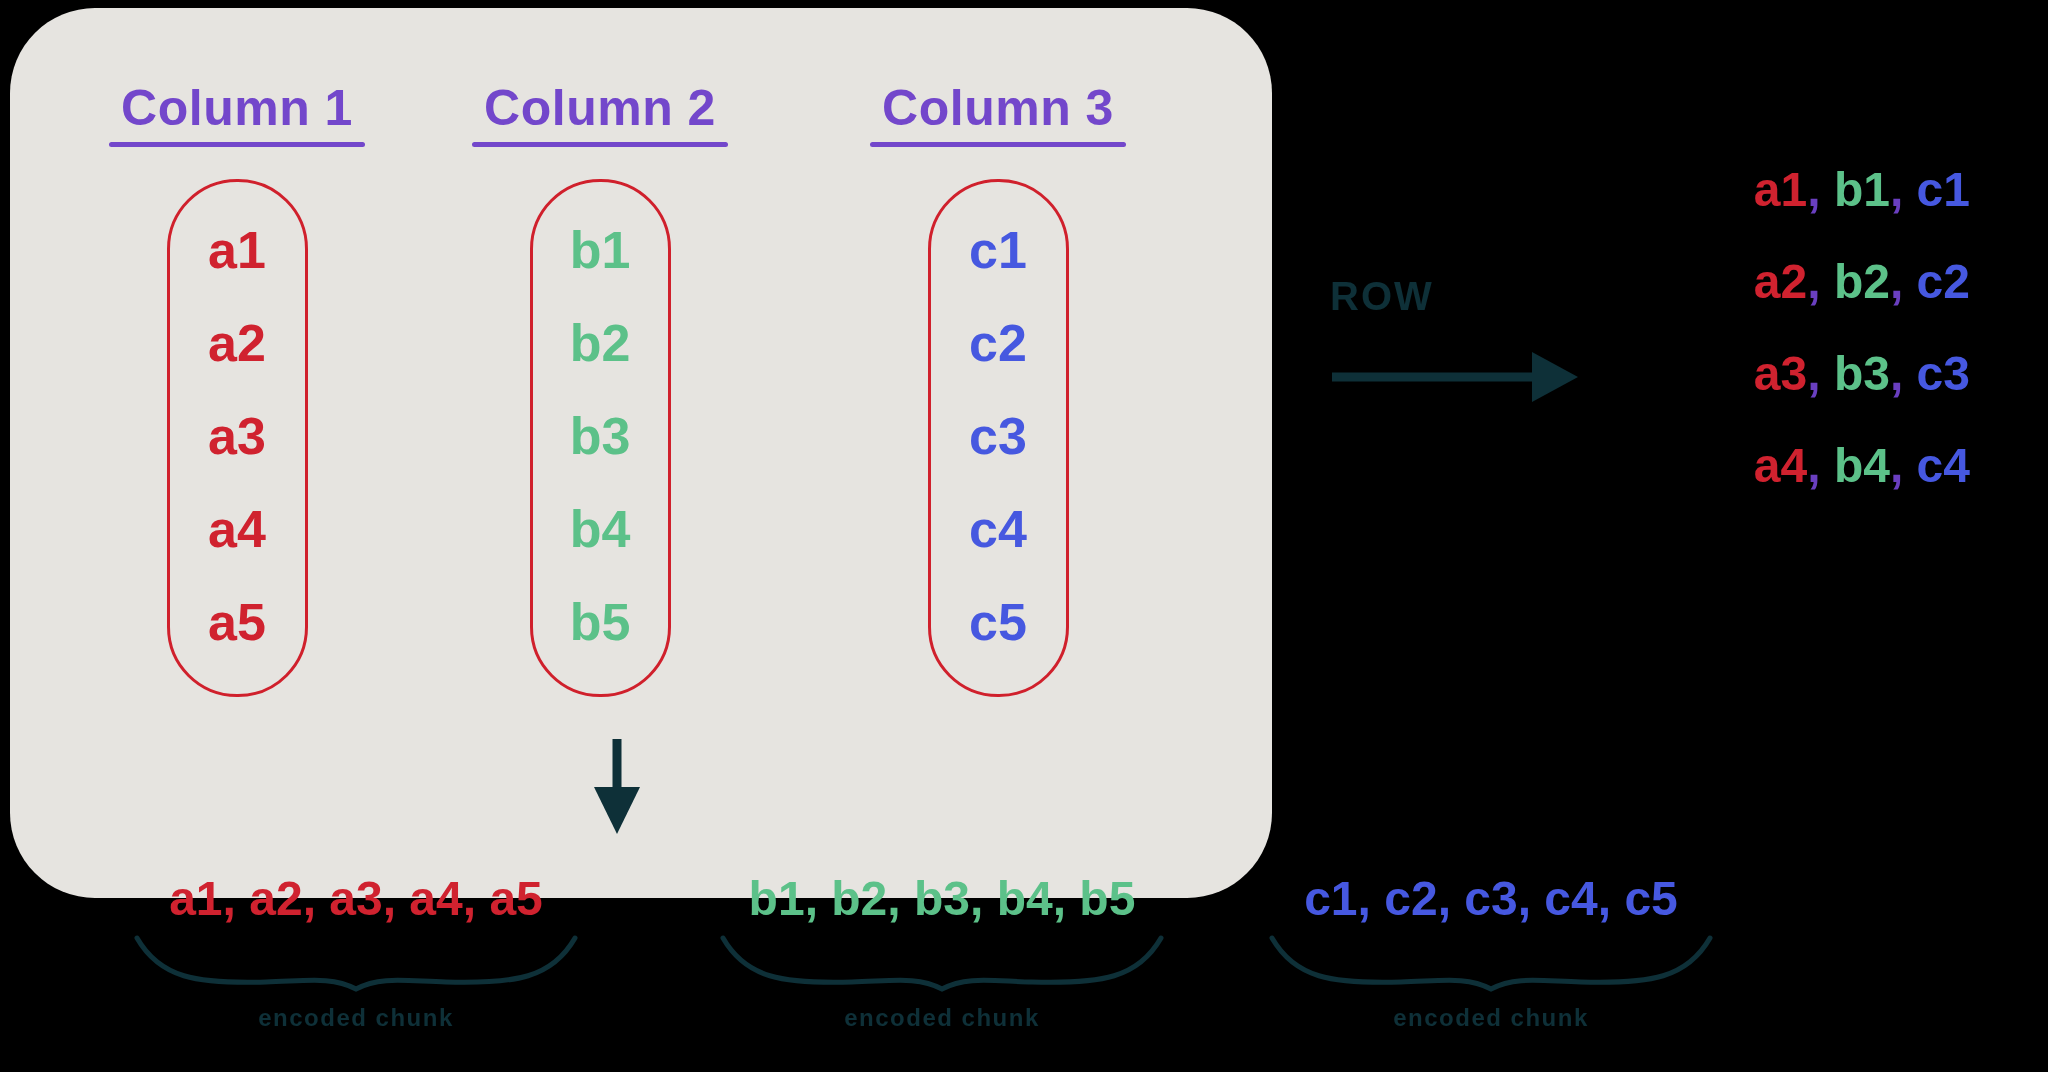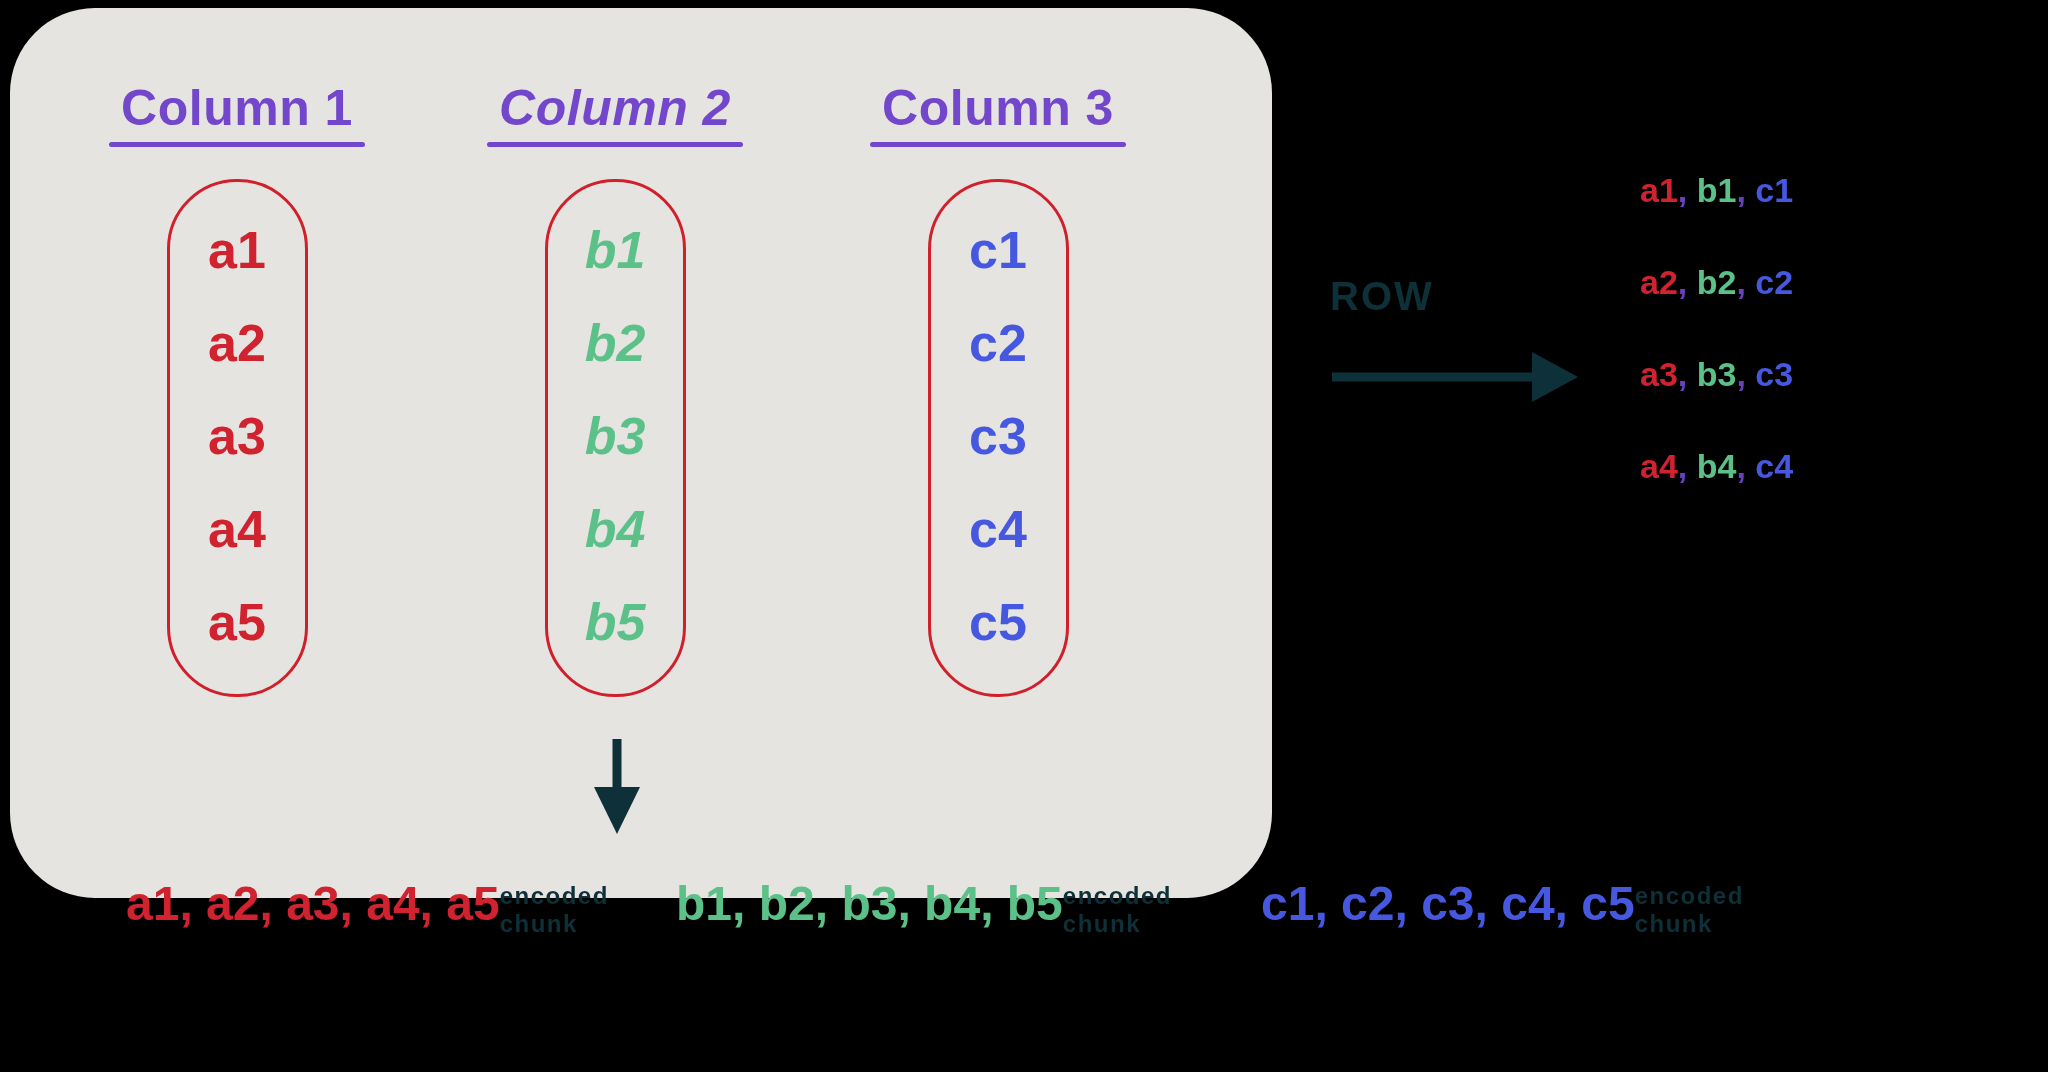--- a/index.html
+++ b/index.html
@@ -34,21 +34,21 @@
   }
   .col {
     position: absolute;
     top: 72px;
     width: 320px;
     display: flex;
     flex-direction: column;
     align-items: center;
   }
   .col-1 { left: 67px; }
-  .col-2 { left: 445px; font-style: italic; }
+  .col-2 { left: 430px; }
   .col-3 { left: 828px; }
   .col-header {
     font-size: 50px;
     line-height: 56px;
     letter-spacing: 0.5px;
     color: var(--purple);
     white-space: nowrap;
   }
   .col-underline {
     width: 256px; height: 5px;
@@ -85,41 +85,42 @@
     color: var(--dark-teal);
   }
   .arrow-right { position: absolute; left: 1330px; top: 347px; color: var(--dark-teal); }
   .row-output {
     position: absolute;
     left: 1640px; top: 144px;
     width: 330px;
   }
   .out-row {
     height: 92px; line-height: 92px;
-    text-align: left;
-    font-size: 34px;
+    text-align: right;
+    font-size: 48px;
     white-space: pre;
   }
   .out-row .comma { color: var(--comma-purple); }
 
   
   .arrow-down { position: absolute; left: 587px; top: 737px; color: var(--dark-teal); }
   .columnar-label {
     position: absolute;
     left: 676px; top: 764px;
     font-size: 38px;
     line-height: 38px;
     letter-spacing: 2px;
     color: var(--dark-teal);
   }
   .chunk {
     position: absolute;
     top: 870px;
     width: 460px;
     display: flex;
+    flex-direction: column;
     align-items: center;
   }
   .chunk-a { left: 126px; }
   .chunk-b { left: 712px; justify-content: flex-end; }
   .chunk-c { left: 1261px; }
   .chunk-text { font-size: 48px; line-height: 58px; white-space: pre; }
   .brace { margin-top: 6px; color: var(--dark-teal); }
   .chunk-caption {
     margin-top: 12px;
     font-size: 24px;

